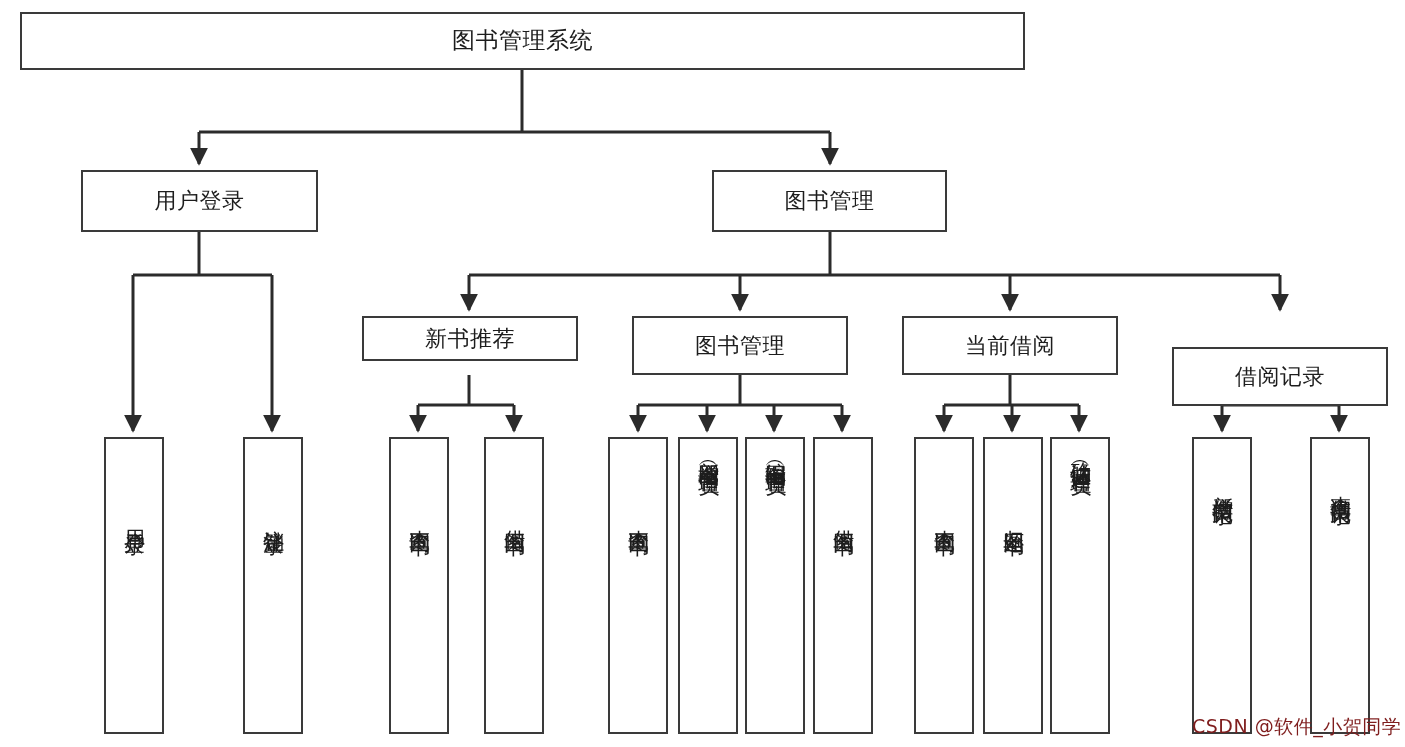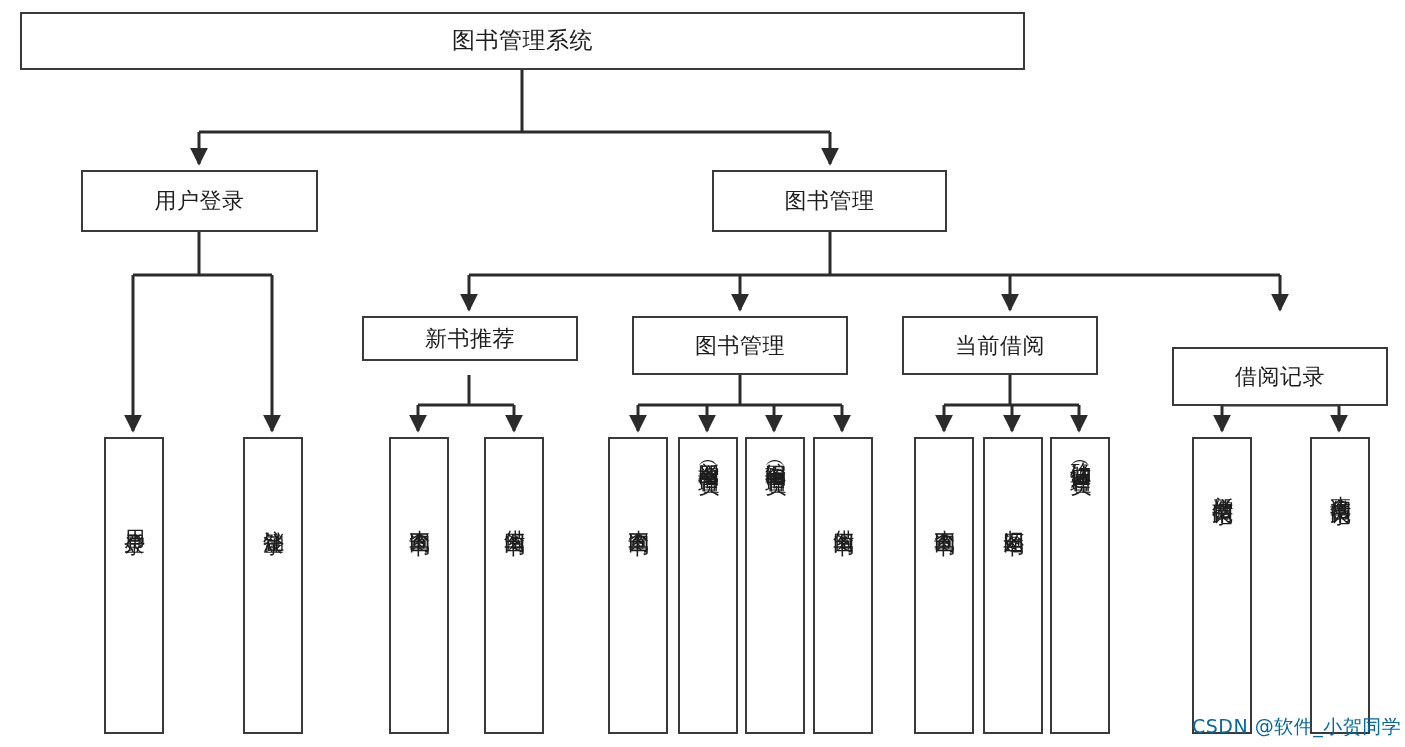--- a/index.html
+++ b/index.html
@@ -62,21 +62,21 @@
     text-orientation: upright;
     font-size: 21px;
     line-height: 1.12;
     letter-spacing: 2px;
     white-space: normal;
     max-height: 100%;
   }
   .watermark {
     position: absolute;
     font-size: 19px;
-    color: #0369a1;
+    color: #7f1d1d;
     white-space: nowrap;
     z-index: 3;
     letter-spacing: 0.5px;
   }
 </style>
 </head>
 <body>
 
 <div id="diagram">
 
@@ -141,21 +141,21 @@
   <div class="node horiz" style="left:712px; top:170px; width:235px; height:62px;">
     <span class="label">图书管理</span>
   </div>
 
   <div class="node horiz" style="left:362px; top:316px; width:216px; height:45px;">
     <span class="label">新书推荐</span>
   </div>
   <div class="node horiz" style="left:632px; top:316px; width:216px; height:59px;">
     <span class="label">图书管理</span>
   </div>
-  <div class="node horiz" style="left:902px; top:316px; width:196px; height:59px;">
+  <div class="node horiz" style="left:902px; top:316px; width:216px; height:59px;">
     <span class="label">当前借阅</span>
   </div>
   <div class="node horiz" style="left:1172px; top:316px; width:216px; height:59px;margin-top:31px;">
     <span class="label">借阅记录</span>
   </div>
 
   <div class="node vert" style="left:104px; top:437px; width:60px; height:297px; padding-top:74px;">
     <span class="label">用户登录</span>
   </div>
   <div class="node vert" style="left:243px; top:437px; width:60px; height:297px; padding-top:74px;">

